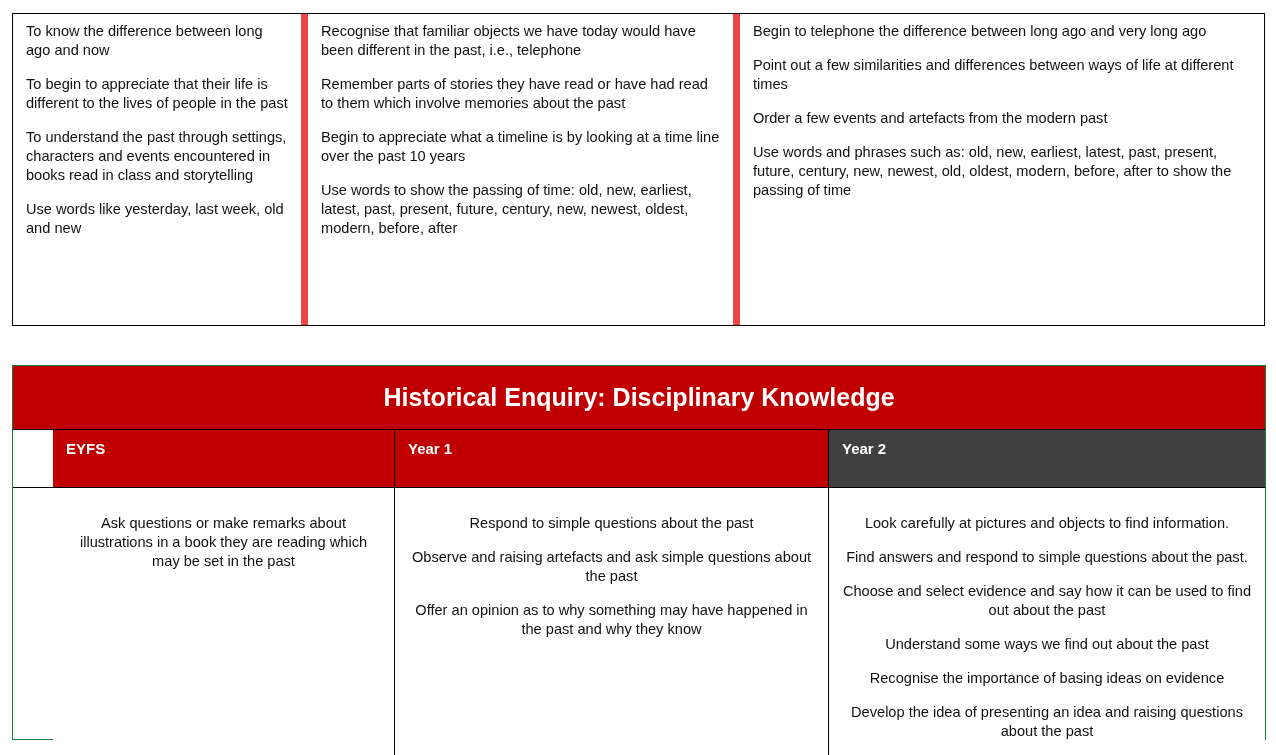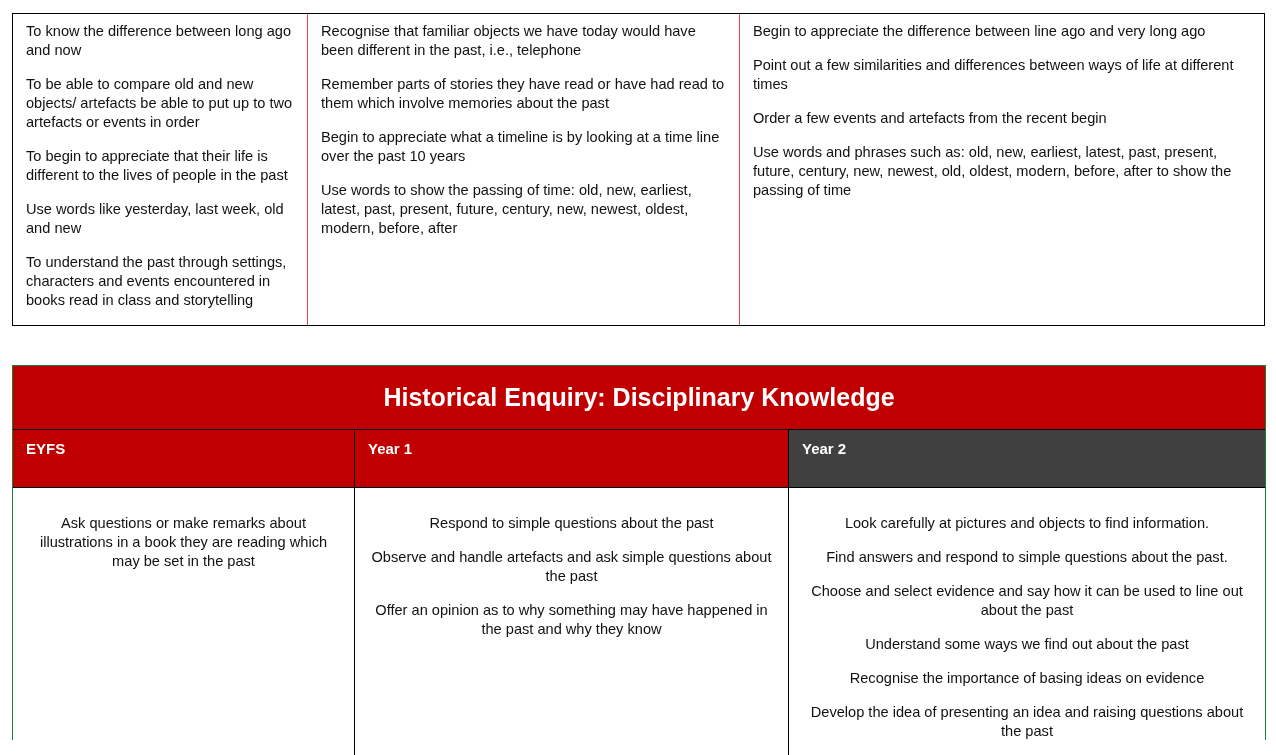--- a/index.html
+++ b/index.html
@@ -24,21 +24,21 @@
     top: 13px;
     width: 1253px;
     height: 313px;
     display: flex;
     border: 1px solid #000000;
     box-sizing: border-box;
     background: #ffffff;
   }
   .tcell {
     box-sizing: border-box;
-    border-right: 1px solid #ef4444;
+    border-right: 7px solid #ef4444;
     padding: 8px 13px 8px 13px;
     overflow: hidden;
   }
   .tcell.c1 { width: 295px; }
   .tcell.c2 { width: 432px; }
   .tcell.c3 { flex: 1; border-right: none; }
 
   .cellpar {
     margin: 0 0 15px 0;
     font-size: 14.6px;
@@ -94,47 +94,46 @@
     display: flex;
   }
   .bbody-cell {
     box-sizing: border-box;
     border-right: 1px solid #000000;
     padding: 26px 13px;
     background: #ffffff;
     overflow: hidden;
     text-align: center;
   }
-  .w1 { width: 342px; }
+  .w1 { width: 342px; margin-left: 40px; }
   .w2 { width: 434px; }
   .w3 { flex: 1; border-right: none !important; }
 </style>
 </head>
 <body>
 
 <div class="page">
 
   <div class="ttable">
     <div class="tcell c1">
       <p class="cellpar">To know the difference between long ago and now</p>
-      <p class="cellpar">To be able to compare old and new objects/ artefacts  be able to put up to two artefacts or events in order</p>
       <p class="cellpar">To begin to appreciate that their life is different to the lives of people in the past</p>
+      <p class="cellpar">To understand the past through settings, characters and events encountered in books read in class and storytelling</p>
       <p class="cellpar">Use words like yesterday, last week, old and new</p>
-      <p class="cellpar">To understand the past through settings, characters and events encountered in books read in class and storytelling</p>
     </div>
     <div class="tcell c2">
       <p class="cellpar">Recognise that familiar objects we have today would have been different in the past, i.e., telephone</p>
       <p class="cellpar">Remember parts of stories they have read or have had read to them which involve memories about the past</p>
       <p class="cellpar">Begin to appreciate what a timeline is by looking at a time line over the past 10 years</p>
       <p class="cellpar">Use words to show the passing of time: old, new, earliest, latest, past, present, future, century, new, newest, oldest, modern, before, after</p>
     </div>
     <div class="tcell c3">
-      <p class="cellpar">Begin to appreciate the difference between line ago and very long ago</p>
+      <p class="cellpar">Begin to telephone the difference between long ago and very long ago</p>
       <p class="cellpar">Point out a few similarities and differences between ways of life at different times</p>
-      <p class="cellpar">Order a few events and artefacts from the recent begin</p>
+      <p class="cellpar">Order a few events and artefacts from the modern past</p>
       <p class="cellpar">Use words and phrases such as: old, new, earliest, latest, past, present, future, century, new, newest, old, oldest, modern, before, after to show the passing of time</p>
     </div>
   </div>
 
   <div class="btable">
 
     <div class="btitle-row" style="background:#C00000;">
       <span class="btitle-text">Historical Enquiry: Disciplinary Knowledge</span>
     </div>
 
@@ -143,27 +142,27 @@
       <div class="bheader-cell w2" style="background:#C00000;">Year 1</div>
       <div class="bheader-cell w3" style="background:#404040;">Year 2</div>
     </div>
 
     <div class="bbody-row">
       <div class="bbody-cell w1">
         <p class="cellpar">Ask questions or make remarks about illustrations in a book they are reading which may be set in the past</p>
       </div>
       <div class="bbody-cell w2">
         <p class="cellpar">Respond to simple questions about the past</p>
-        <p class="cellpar">Observe and handle artefacts and ask simple questions about the past</p>
+        <p class="cellpar">Observe and raising artefacts and ask simple questions about the past</p>
         <p class="cellpar">Offer an opinion as to why something may have happened in the past and why they know</p>
       </div>
       <div class="bbody-cell w3">
         <p class="cellpar">Look carefully at pictures and objects to find information.</p>
         <p class="cellpar">Find answers and respond to simple questions about the past.</p>
-        <p class="cellpar">Choose and select evidence and say how it can be used to line out about the past</p>
+        <p class="cellpar">Choose and select evidence and say how it can be used to find out about the past</p>
         <p class="cellpar">Understand some ways we find out about the past</p>
         <p class="cellpar">Recognise the importance of basing ideas on evidence</p>
         <p class="cellpar">Develop the idea of presenting an idea and raising questions about the past</p>
       </div>
     </div>
 
   </div>
 </div>
 
 </body></html>

